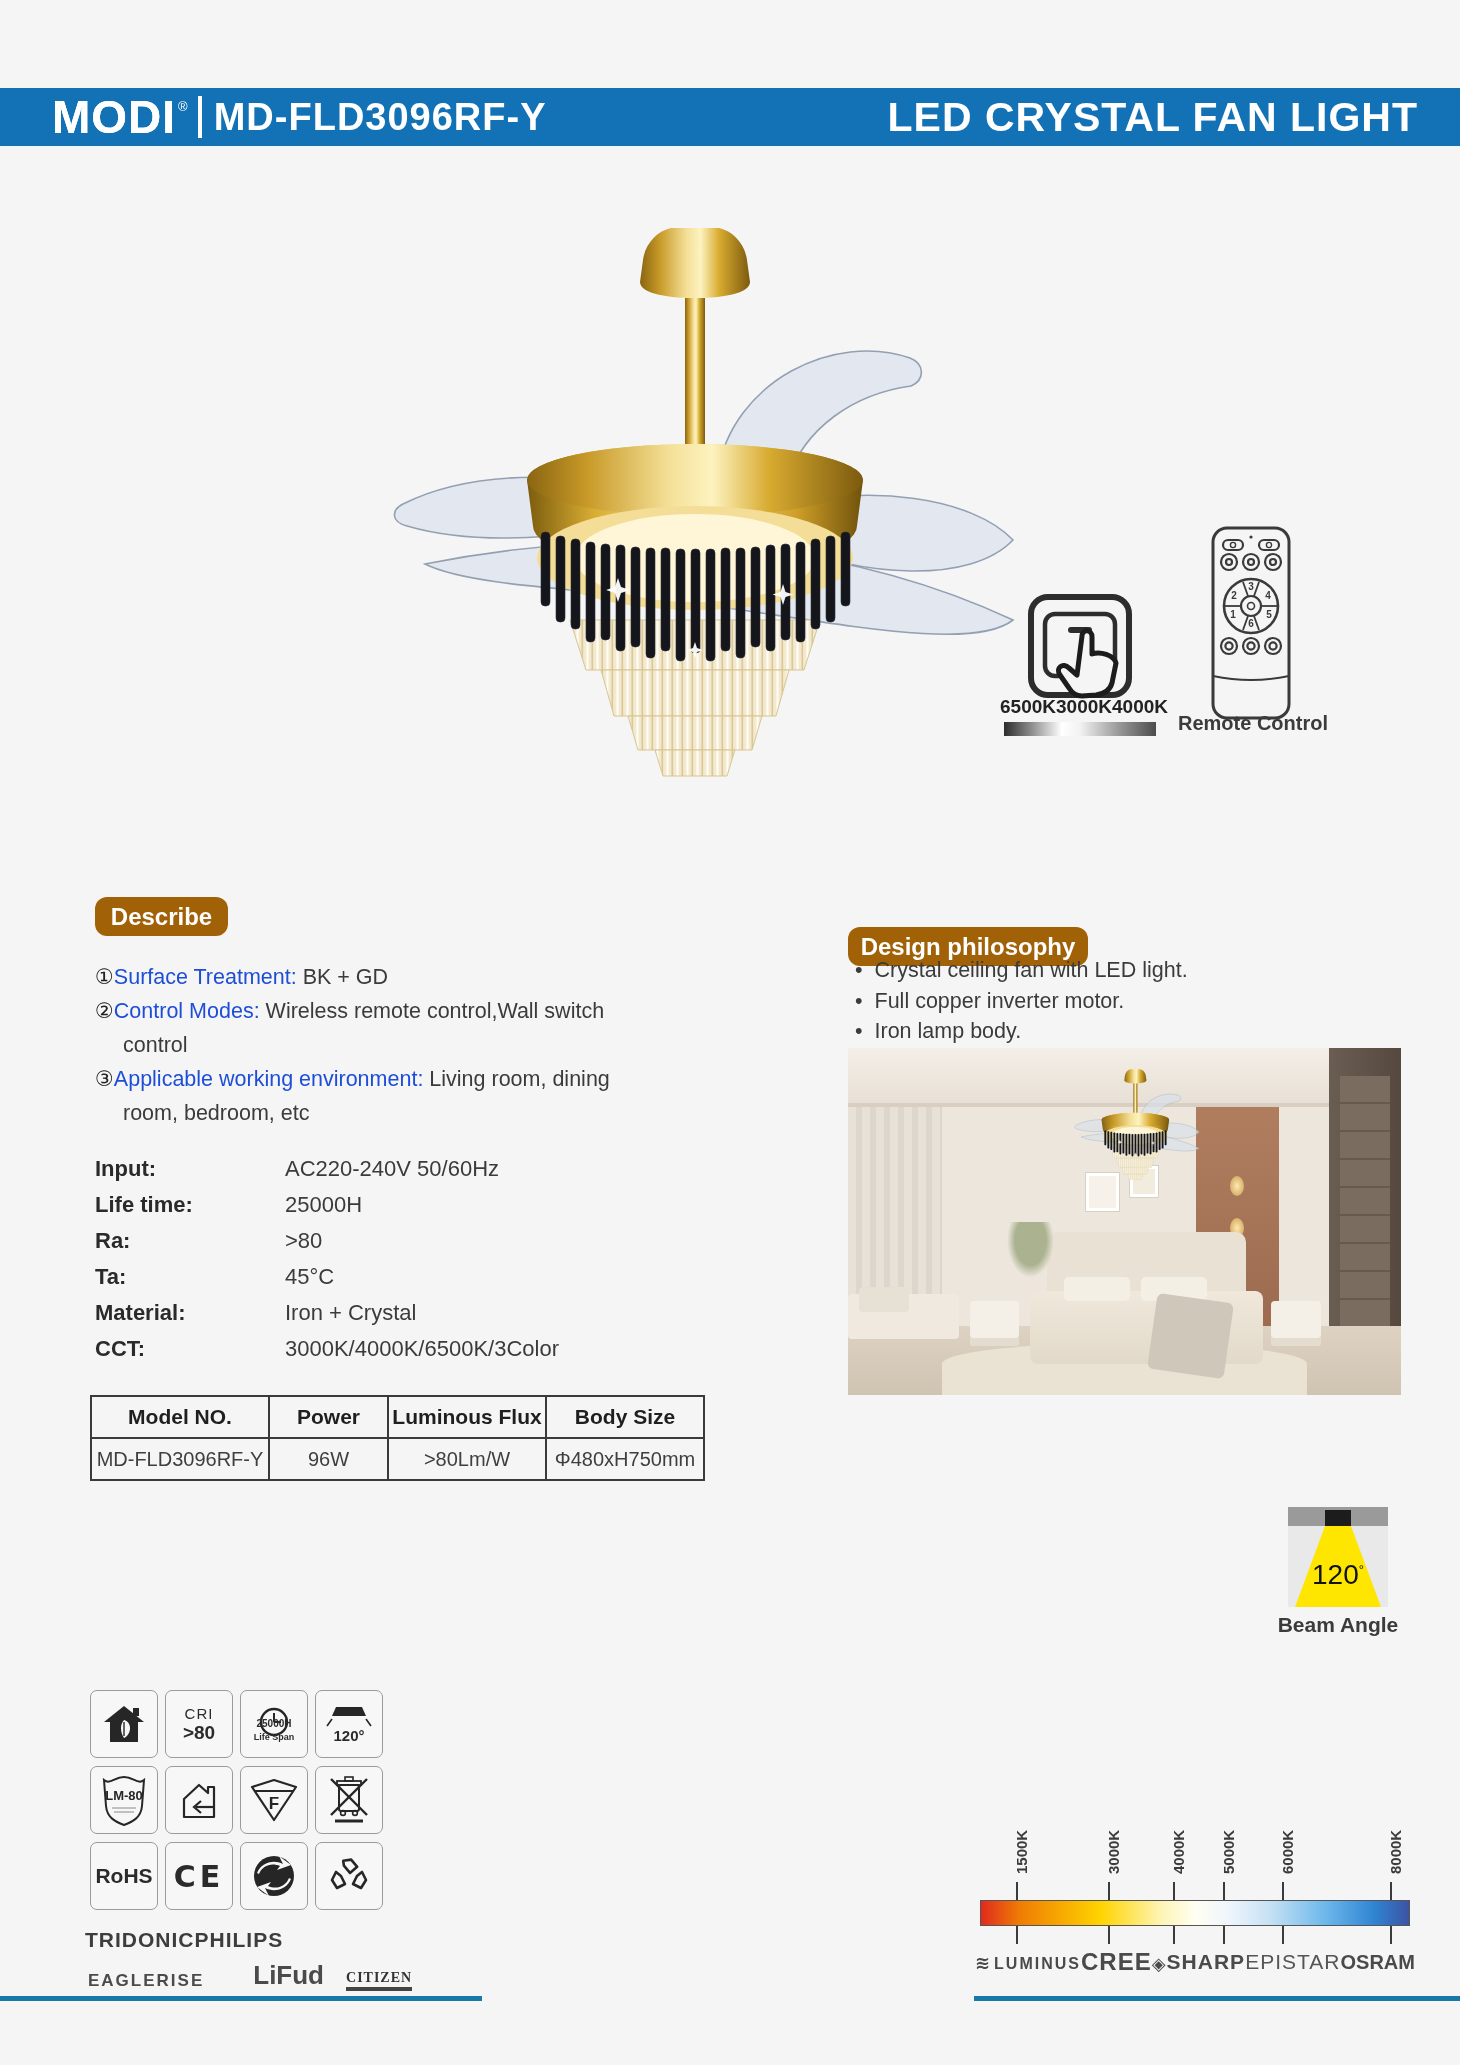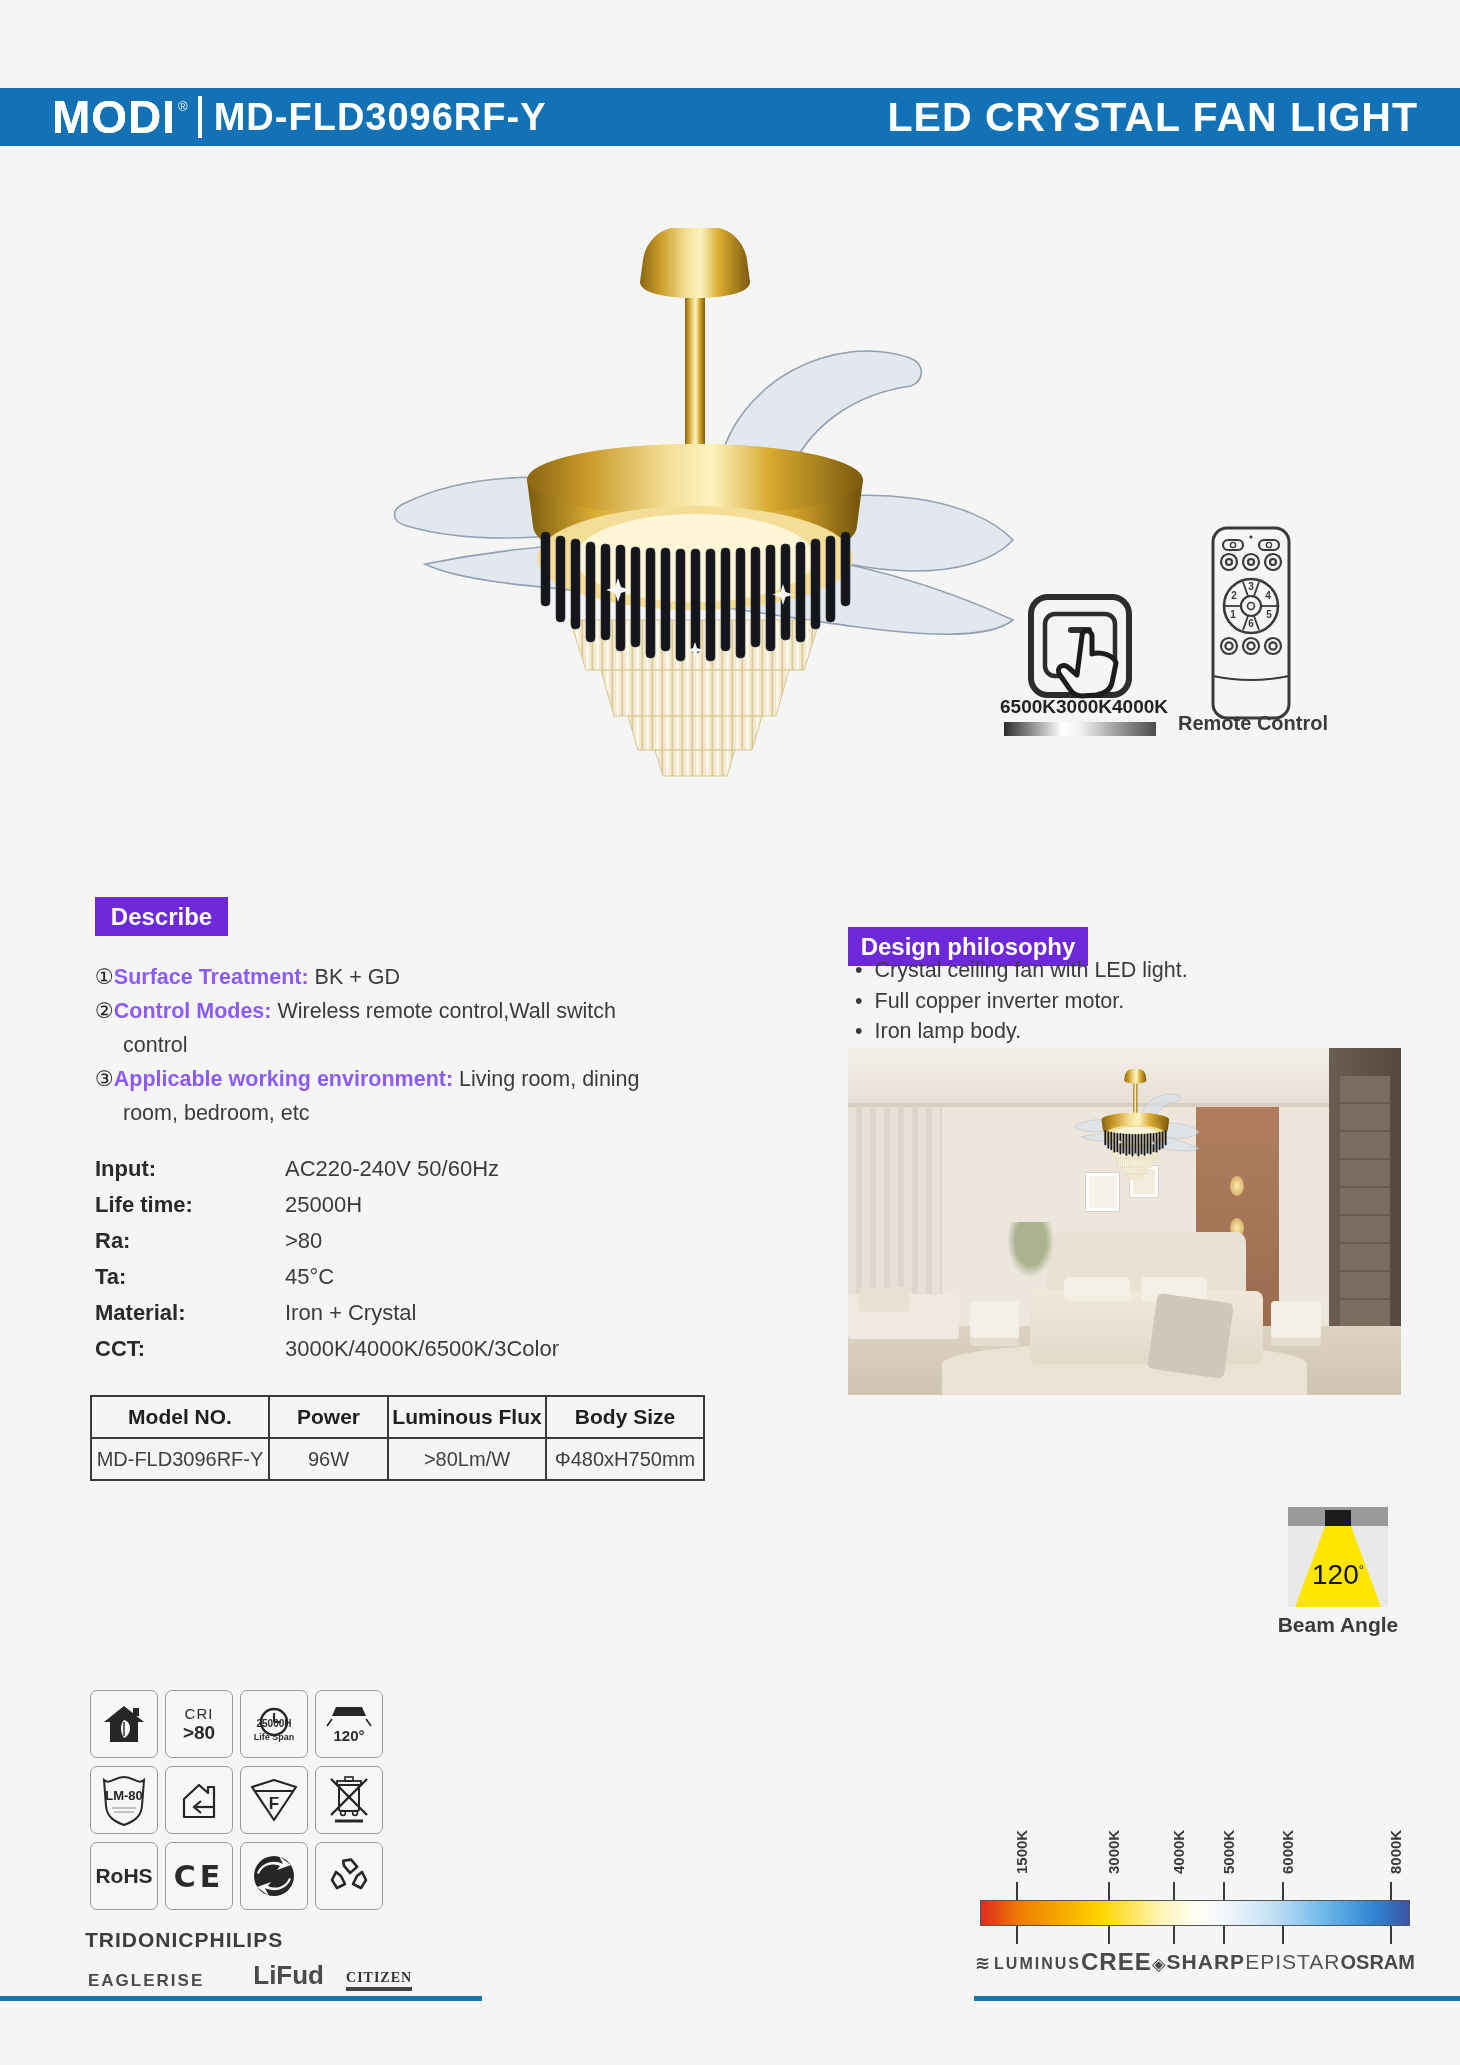--- a/index.html
+++ b/index.html
@@ -28,32 +28,32 @@
   .cct-mini-labels { position:absolute; left:1000px; top:696px; width:160px;
                      display:flex; justify-content:space-between;
                      font-size:19px; font-weight:700; color:#222; }
   .cct-mini-bar { position:absolute; left:1004px; top:722px; width:152px; height:14px;
                   background:linear-gradient(90deg,#2c2c2c 0%,#8d8d8d 18%,#ffffff 38%,#f2f2f2 50%,#9a9a9a 75%,#4c4c4c 100%); }
   .remote { position:absolute; left:1208px; top:524px; width:86px; height:198px; }
   .remote-label { position:absolute; left:1178px; top:712px; width:150px; text-align:center;
                   font-size:20px; font-weight:700; color:#3b3b3b; }
 
   
-  .badge { position:absolute; height:39px; background:#6d28d9; color:#fff;
+  .badge { position:absolute; height:39px; background:#a16207; color:#fff;
            font-size:24px; font-weight:700; display:flex; align-items:center;
-           justify-content:center; }
+           justify-content:center;border-radius:12px; }
   .describe-badge { left:95px; top:897px; width:133px; }
   .design-badge { left:848px; top:897px; width:240px;margin-top:30px; }
 
   
   .describe-list { position:absolute; left:95px; top:960px; width:565px;
                    font-size:21.5px; color:#3b3b3b; line-height:34px; }
   .d-item { padding-left:28px; text-indent:-28px; }
   .circ { font-family:"DejaVu Sans", sans-serif; font-size:21px; color:#222; }
-  .d-item b { color:#8b5cf6; font-weight:700; }
+  .d-item b { color:#1d4ed8; font-weight:400; }
 
   
   .design-list { position:absolute; left:855px; top:955px; width:560px; list-style:none;
                  font-size:21.5px; color:#3b3b3b; line-height:30.5px; }
   .design-list li::before { content:"•"; margin-right:12px; color:#3b3b3b; }
 
   
   .bedroom { position:absolute; left:848px; top:1048px; width:553px; height:347px;
              background:#ece6dd; overflow:hidden; }
   .bd { position:absolute; }

